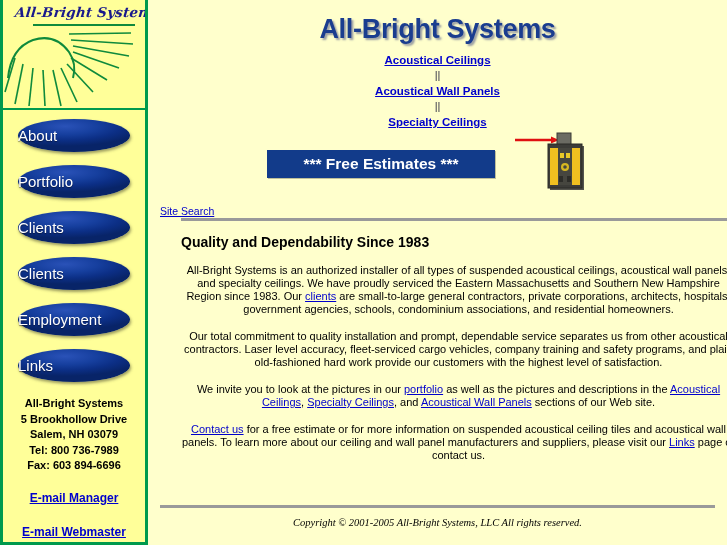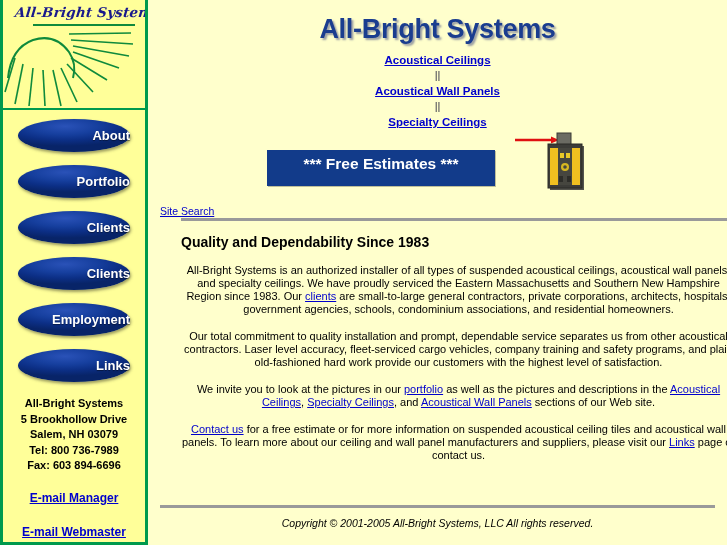--- a/index.html
+++ b/index.html
@@ -68,24 +68,24 @@
   .nav-btn {
     display: block;
     width: 112px;
     height: 33px;
     margin: 0 auto 13px auto;
     border-radius: 50% / 50%;
     background:
       radial-gradient(ellipse 70% 60% at 42% 22%, #2a52b8 0%, #163f9e 42%, #0c2f86 70%, #082468 100%);
     box-shadow: 1px 2px 3px rgba(60,60,40,0.5);
     color: #ffffff;
-    font-size: 13px;
-    font-weight: bold;
+    font-size: 15px;
+    font-weight: normal;
     line-height: 33px;
-    text-align: right;
+    text-align: left;
     text-decoration: none;
     cursor: pointer;
     border: none;
     padding: 0;
     font-family: "Liberation Sans", sans-serif;
     text-shadow: 0 1px 1px rgba(0,0,0,0.45);
   }
 
   #sidebar-address {
     margin-top: 14px;
@@ -150,21 +150,21 @@
 
   #banner-row {
     position: relative;
     height: 62px;
   }
   #free-estimates {
     position: absolute;
     left: 119px;
     top: 21px;
     width: 228px;
-    height: 36px;
+    height: 28px;
     background: #123b8a;
     color: #ffffff;
     font-size: 15.5px;
     font-weight: bold;
     text-align: center;
     line-height: 28px;
     cursor: pointer;
     box-shadow: 1px 1px 0 rgba(0,0,0,0.25);
   }
   #laser-level {
@@ -220,20 +220,21 @@
     left: 12px;
     top: 505px;
     width: 555px;
   }
   #copyright {
     margin-top: 9px;
     text-align: center;
     font-size: 10.5px;
     font-style: italic;
     color: #000000;
+    font-family: Liberation Serif, serif;
   }
 </style>
 </head>
 <body>
 
 <div id="page">
 
   <div id="sidebar">
 
     <div id="logo-block">

